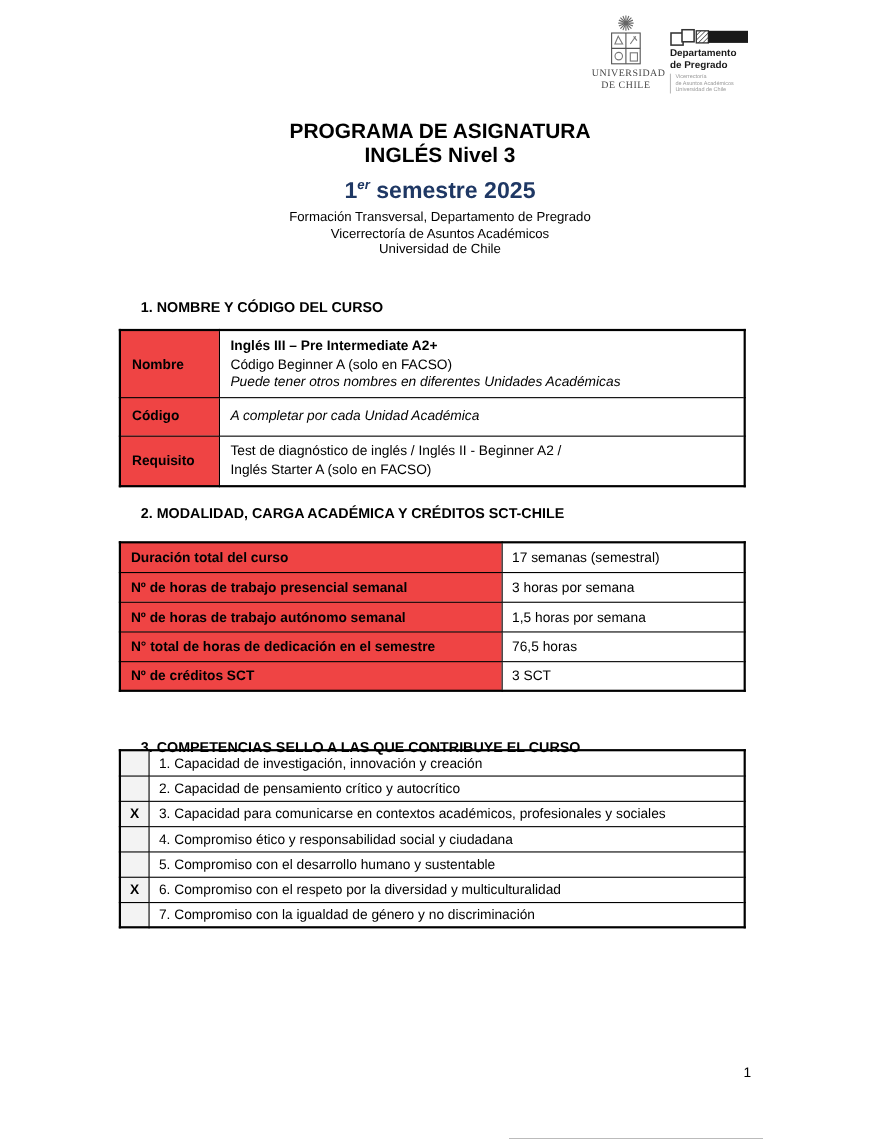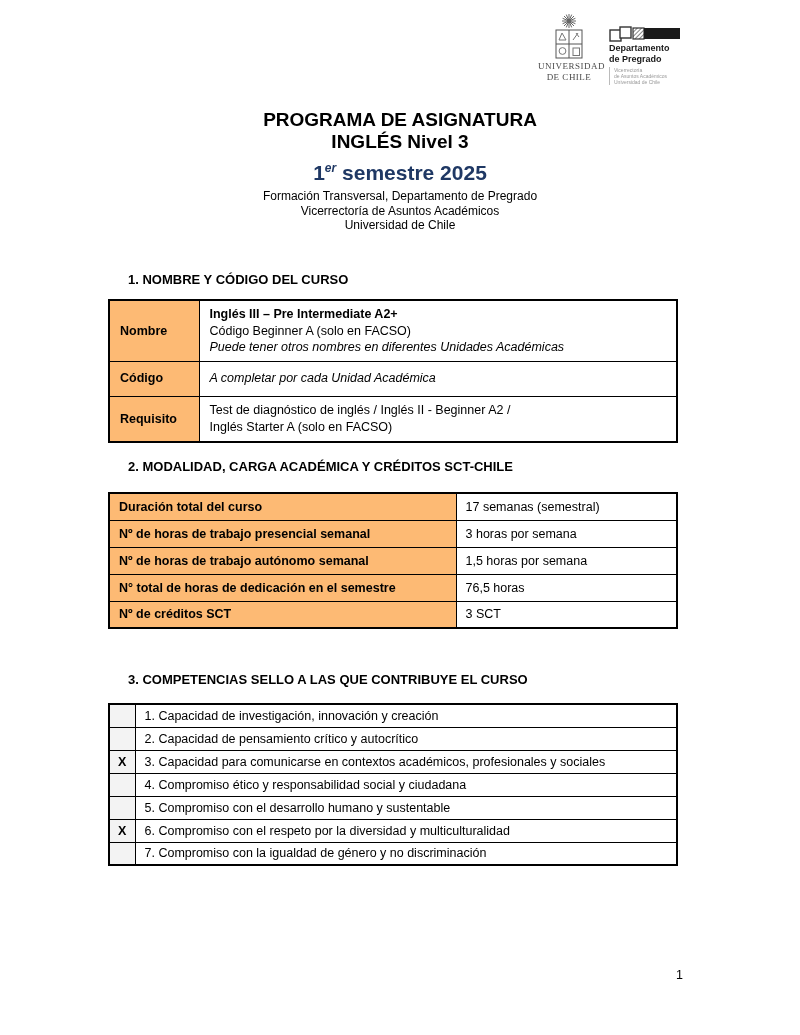--- a/index.html
+++ b/index.html
@@ -46,37 +46,37 @@
   table {
     position:absolute; left:108px;
     width:570px;
     border-collapse:collapse;
     font-size:12.5px;
     table-layout:fixed;
   }
   table, td { border:1px solid #000; }
   table { border-width:2px; }
   td { padding:4px 10px; vertical-align:middle; }
-  .label-cell { background:#fdba74; font-weight:bold; }
+  .label-cell { background:#ef4444; font-weight:bold; }
 
   #table1 { top:299px; }
   #table1 .label-cell { width:90px; }
   #table1 td { line-height:16.5px; }
   #table1 .row-nombre td { height:61px; }
   #table1 .row-codigo td { height:35px; }
   #table1 .row-requisito td { height:46px; }
   .bold-line { font-weight:bold; }
   .italic-line { font-style:italic; }
 
   #table2 { top:492px; }
   #table2 .label-cell { width:347px; }
   #table2 td { height:27px; padding:4px 9px; }
   #table2 .val-cell { font-weight:normal; }
 
-  #table3 { top:703px; }
+  #table3 { top:681px; }
   #table3 .mark-cell { width:26px; background:#f3f3f3; font-weight:bold; text-align:center; padding:2px 2px; }
   #table3 td { height:23px; padding:2px 9px; }
 
   
   .page-number { position:absolute; left:676px; top:968px; font-size:12.5px; color:#000; }
 </style>
 </head>
 <body>
 
 <div class="page">

